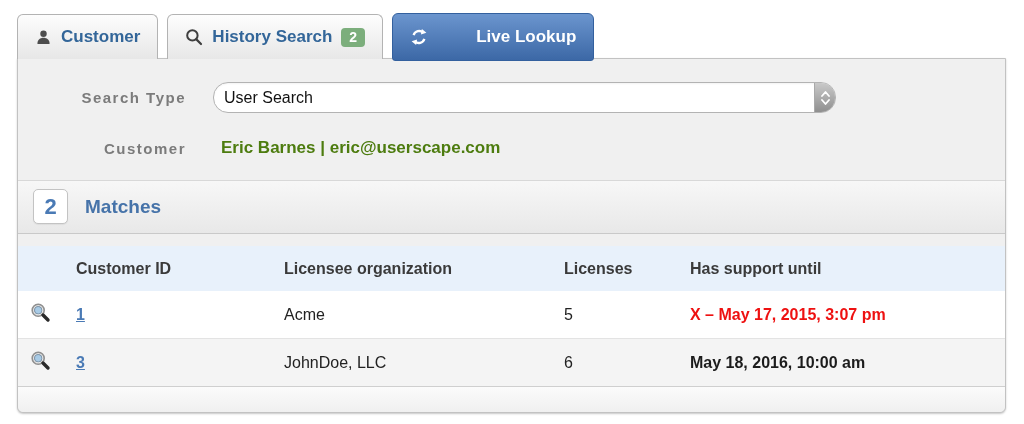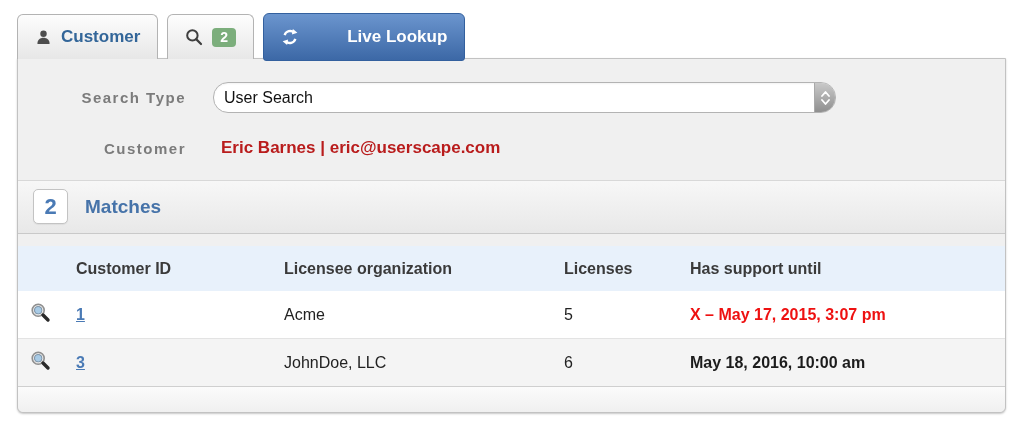--- a/index.html
+++ b/index.html
@@ -71,21 +71,21 @@
     flex: 1; padding-left: 10px; font-size: 16px; color: #111;
   }
   .stepper {
     width: 21px; height: 29px; margin: 0;
     border-left: 1px solid #a9a9a9;
     border-radius: 0 4px 4px 0;
     background: linear-gradient(#c9c9c9, #8f8f8f);
     display: flex; flex-direction: column; align-items: center; justify-content: center; gap: 2px;
   }
   .form-value {
-    margin-left: 35px; font-size: 17px; font-weight: bold; color: #b91c1c;
+    margin-left: 35px; font-size: 17px; font-weight: bold; color: #4d7c0f;
   }
 
   
   .matches-bar {
     height: 58px;
     background: linear-gradient(#f7f7f7, #e8e8e8);
     border-top: 1px solid #d8d8d8;
     border-bottom: 1px solid #c9c9c9;
     display: flex; align-items: center; padding-left: 15px; gap: 17px;
   }
@@ -142,20 +142,21 @@
     <span>Customer</span>
   </div>
 
   <div class="tab">
     <span class="ticon">
       <svg width="18" height="18" viewBox="0 0 18 18">
         <circle cx="7.4" cy="7.4" r="5.2" fill="none" stroke="#3f3f3f" stroke-width="2"></circle>
         <line x1="11.4" y1="11.4" x2="16" y2="16" stroke="#3f3f3f" stroke-width="2.2" stroke-linecap="round"></line>
       </svg>
     </span>
+    <span>History Search</span>
     <span class="badge">2</span>
   </div>
 
   <div class="tab active">
     <span class="ticon">
       <svg width="18" height="18" viewBox="0 0 18 18">
         <path d="M3.6 7.1 A 5.9 5.9 0 0 1 13.2 4.6" fill="none" stroke="#fff" stroke-width="2.3"></path>
         <polygon points="11.9,0.9 16.4,4.8 10.9,6.5" fill="#fff"></polygon>
         <path d="M14.4 10.9 A 5.9 5.9 0 0 1 4.8 13.4" fill="none" stroke="#fff" stroke-width="2.3"></path>
         <polygon points="6.1,17.1 1.6,13.2 7.1,11.5" fill="#fff"></polygon>

